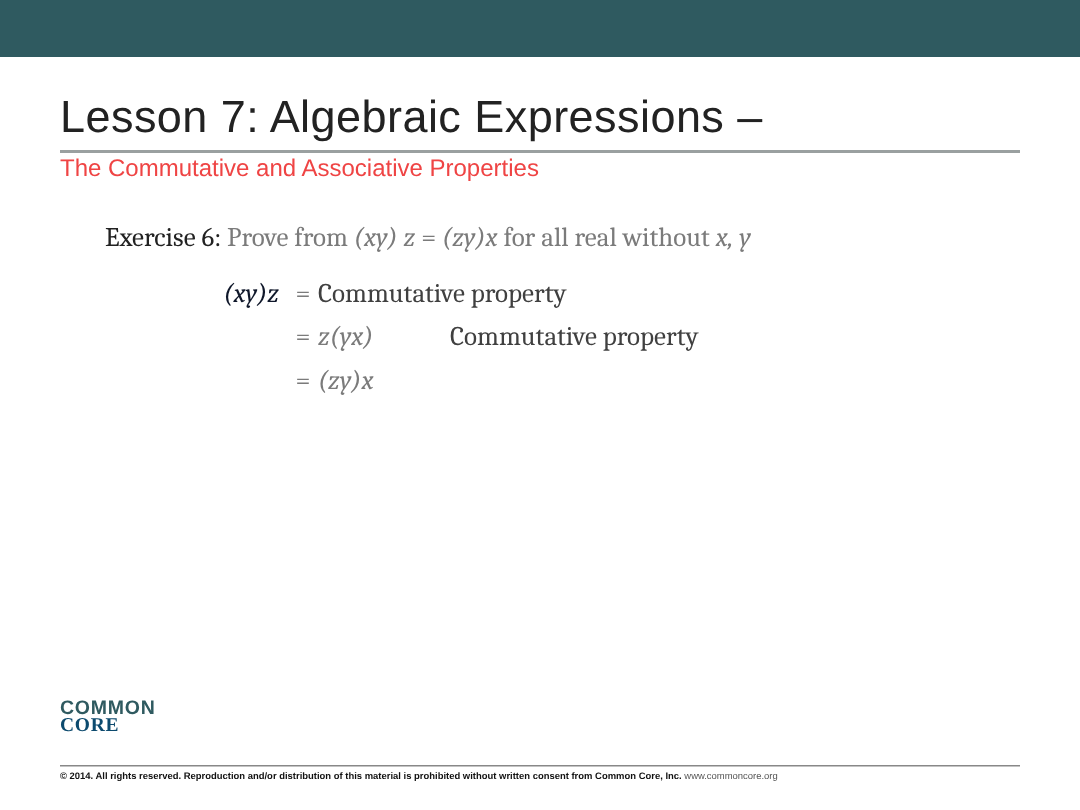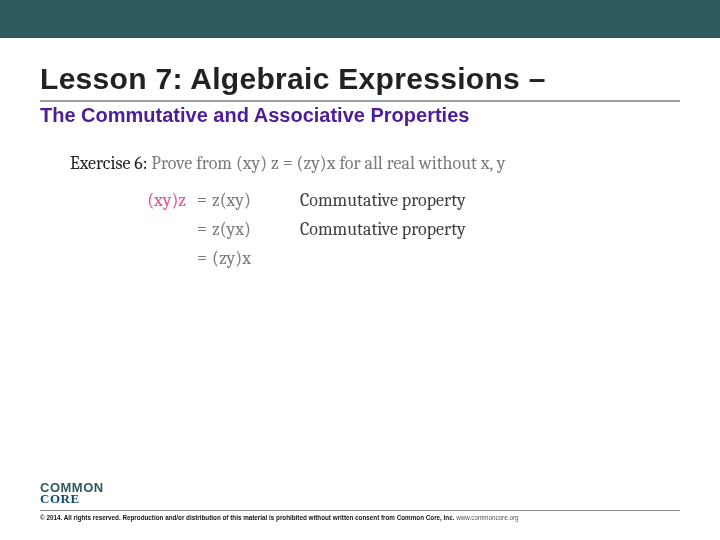--- a/index.html
+++ b/index.html
@@ -1,34 +1,34 @@
 <!DOCTYPE html>
 <html><head>
 <meta charset="utf-8">
 <style>
   * { box-sizing: border-box; margin: 0; padding: 0; }
   html, body { width: 720px; height: 540px; font-family: Arial, Helvetica, sans-serif; background: #fff; }
   .slide { width: 720px; height: 540px; position: relative; background: #fff; }
   .topbar { background: #2f5a60; height: 38px; width: 100%; }
   .header { padding: 24px 40px 6px 40px; }
-  .title { font-size: 30px; color: #222; font-weight: 700; letter-spacing: 0.3px; }
+  .title { font-size: 30px; color: #222; font-weight: 400; letter-spacing: 0.3px; }
   .underline { border-bottom: 2px solid #9aa0a0; margin-top: 4px; margin-left: 0; width: 640px; }
-  .subtitle { font-size: 20px; color: #4c1d95; font-weight: 700; margin-top: 2px; }
+  .subtitle { font-size: 16px; color: #ef4444; font-weight: 400; margin-top: 2px; }
   .body { padding: 18px 70px 0 70px; color: #7b7b7b; font-family: "Cambria", "Times New Roman", serif; }
   .ex-line { font-size: 18px; line-height: 1.45; }
   .ex-label { color: #222; font-weight: 400; }
-  .mi { font-family: "Cambria Math", "Cambria", serif; }
+  .mi { font-style: italic; font-family: "Cambria Math", "Cambria", serif; }
   .proof { margin-top: 10px; margin-left: 60px; }
   .proof-row { display: flex; align-items: baseline; font-size: 18px; line-height: 1.6; }
-  .lhs { width: 62px; text-align: right; padding-right: 6px; color: #ec4899; }
+  .lhs { width: 62px; text-align: right; padding-right: 6px; color: #0f172a; }
   .eq  { width: 20px; text-align: center; color: #7b7b7b; }
   .rhs { width: 88px; color: #7b7b7b; padding-right: 8px; }
   .reason { color: #404040; }
   .footer { position: absolute; left: 40px; bottom: 18px; right: 40px; }
-  .logo { display: flex; flex-direction: column; line-height: 0.82; font-family: Arial, sans-serif; font-weight: 900; font-size: 13px; letter-spacing: 0.5px; margin-bottom: 6px; }
+  .logo { display: flex; flex-direction: column; line-height: 0.82; font-family: Arial, sans-serif; font-weight: 900; font-size: 13px; letter-spacing: 0.5px; margin-bottom: 22px; }
   .logo .c1 { color: #2f5a60; }
   .logo .c2 { color: #0c4a6e; font-family: Liberation Serif, serif; }
   .hr { border-top: 1px solid #888; width: 640px; margin-bottom: 3px; }
   .copyright { font-size: 6.3px; color: #111; line-height: 1.2; }
   .copyright .bold { font-weight: 700; }
   .copyright .link { color: #555; }
 </style>
 </head>
 <body>
 <div class="slide">
@@ -44,21 +44,20 @@
   <div class="body">
     <div class="ex-line">
       <span class="ex-label">Exercise 6:</span>
       <span>Prove from </span><span class="mi">(xy) z</span><span> = </span><span class="mi">(zy)x</span><span> for all real without </span><span class="mi">x, y</span>
     </div>
 
     <div class="proof">
       <div class="proof-row">
         <span class="lhs mi">(xy)z</span>
         <span class="eq">=</span>
-        <span class="rhs mi">z(xy)</span>
         <span class="reason">Commutative property</span>
       </div>
       <div class="proof-row">
         <span class="lhs mi"></span>
         <span class="eq">=</span>
         <span class="rhs mi">z(yx)</span>
         <span class="reason">Commutative property</span>
       </div>
       <div class="proof-row">
         <span class="lhs mi"></span>

